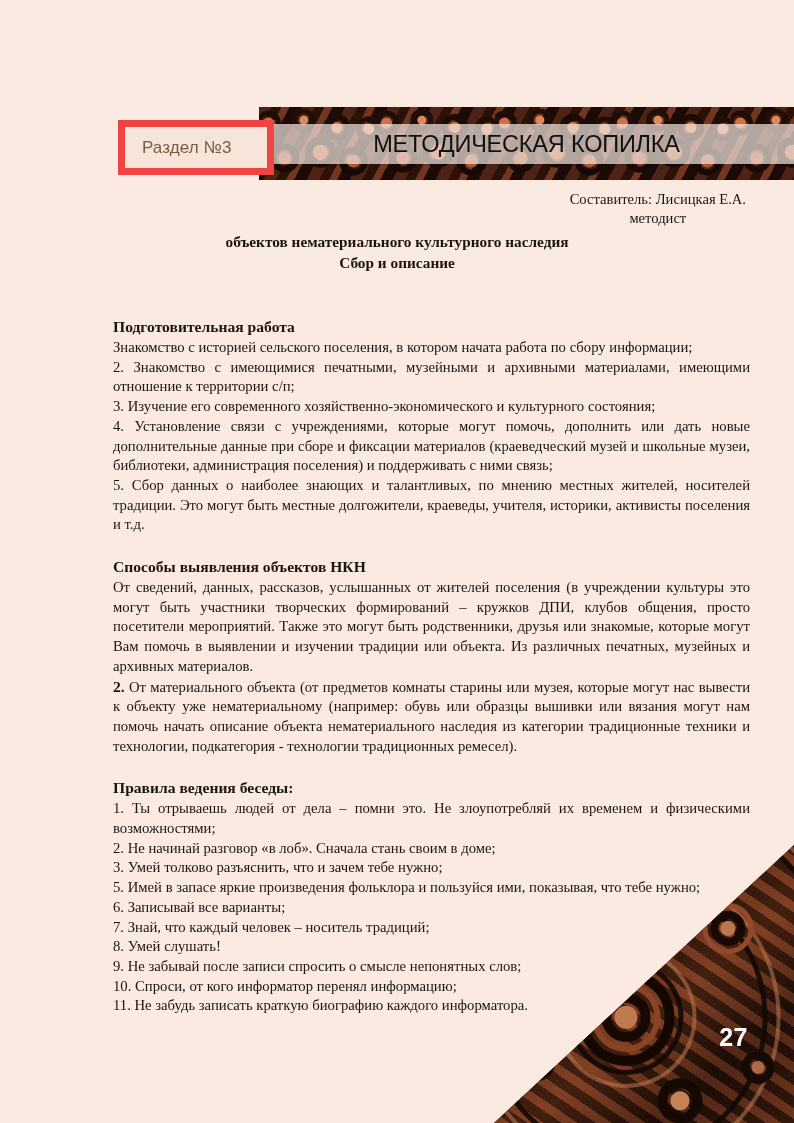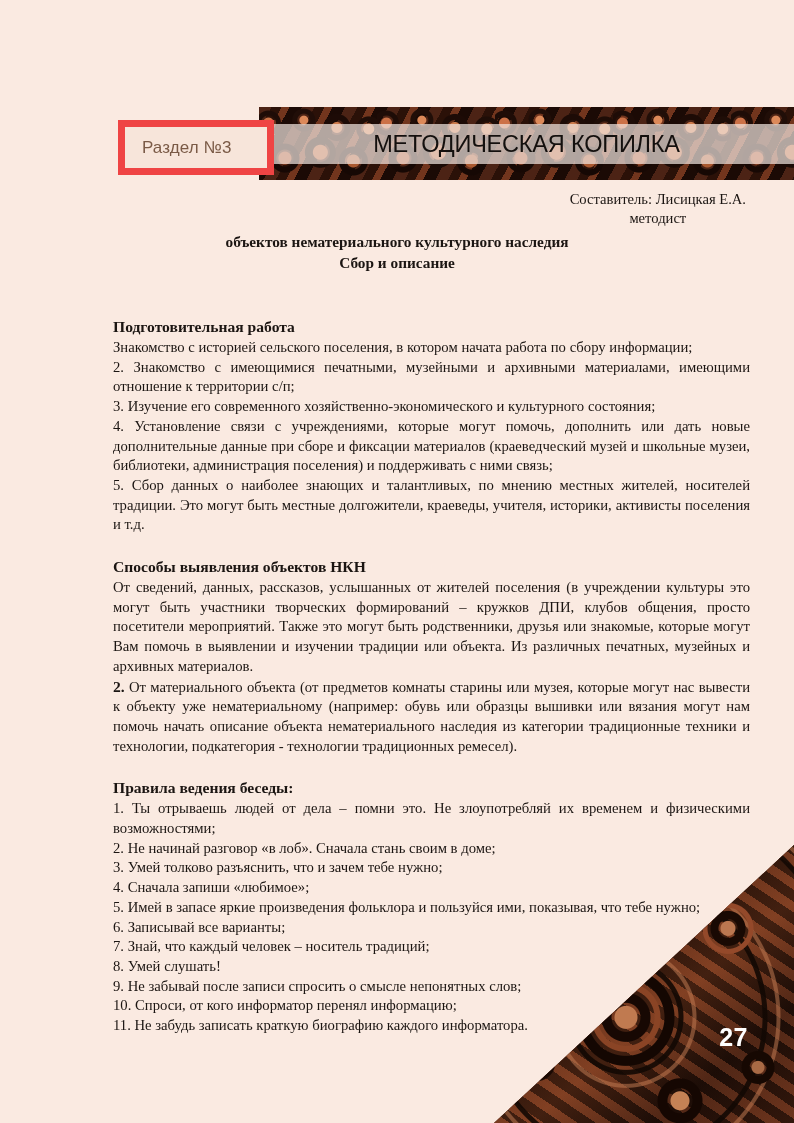--- a/index.html
+++ b/index.html
@@ -262,21 +262,20 @@
       <p class="para justify">
         <span class="lead-num">2.</span><span> От материального объекта (от предметов комнаты старины или музея, которые могут нас вывести к объекту уже нематериальному (например: обувь или образцы вышивки или вязания могут нам помочь начать описание объекта нематериального наследия из категории традиционные техники и технологии, подкатегория - технологии традиционных ремесел).</span>
       </p>
     </div>
 
     <div class="sec-block">
       <h2 class="sec-heading">Правила ведения беседы:</h2>
       <p class="para justify">1. Ты отрываешь людей от дела – помни это. Не злоупотребляй их временем и физическими возможностями;</p>
       <p class="para left">2. Не начинай разговор «в лоб». Сначала стань своим в доме;</p>
       <p class="para left">3. Умей толково разъяснить, что и зачем тебе нужно;</p>
-      <p class="para left">4. Сначала запиши «любимое»;</p>
       <p class="para justify">5. Имей в запасе яркие произведения фольклора и пользуйся ими, показывая, что тебе нужно;</p>
       <p class="para left">6. Записывай все варианты;</p>
       <p class="para left">7. Знай, что каждый человек – носитель традиций;</p>
       <p class="para left">8. Умей слушать!</p>
       <p class="para left">9. Не забывай после записи спросить о смысле непонятных слов;</p>
       <p class="para left">10. Спроси, от кого информатор перенял информацию;</p>
       <p class="para left">11. Не забудь записать краткую биографию каждого информатора.</p>
     </div>
 
   </div>

